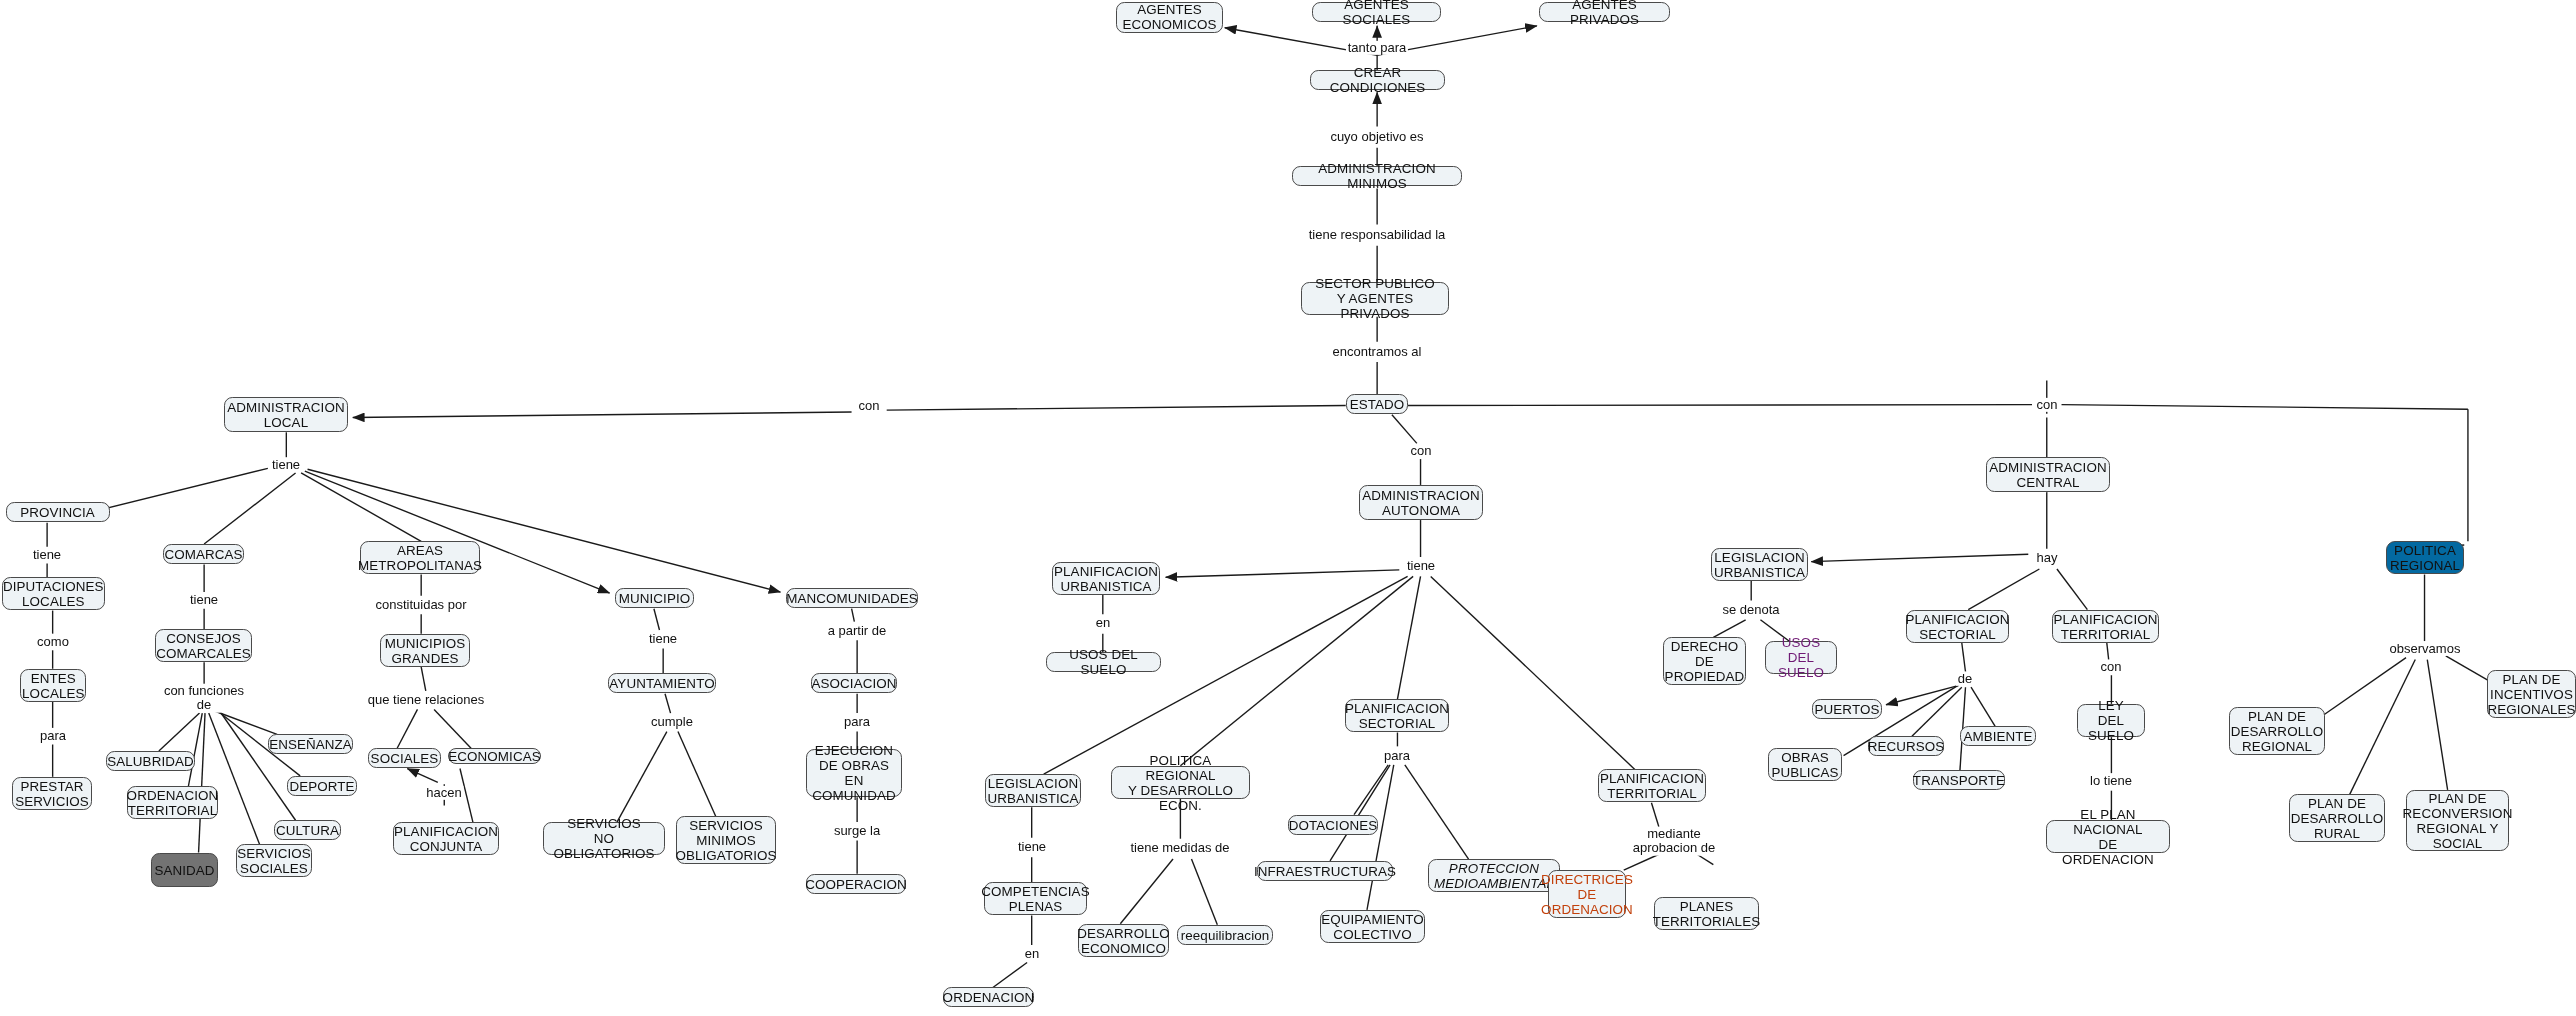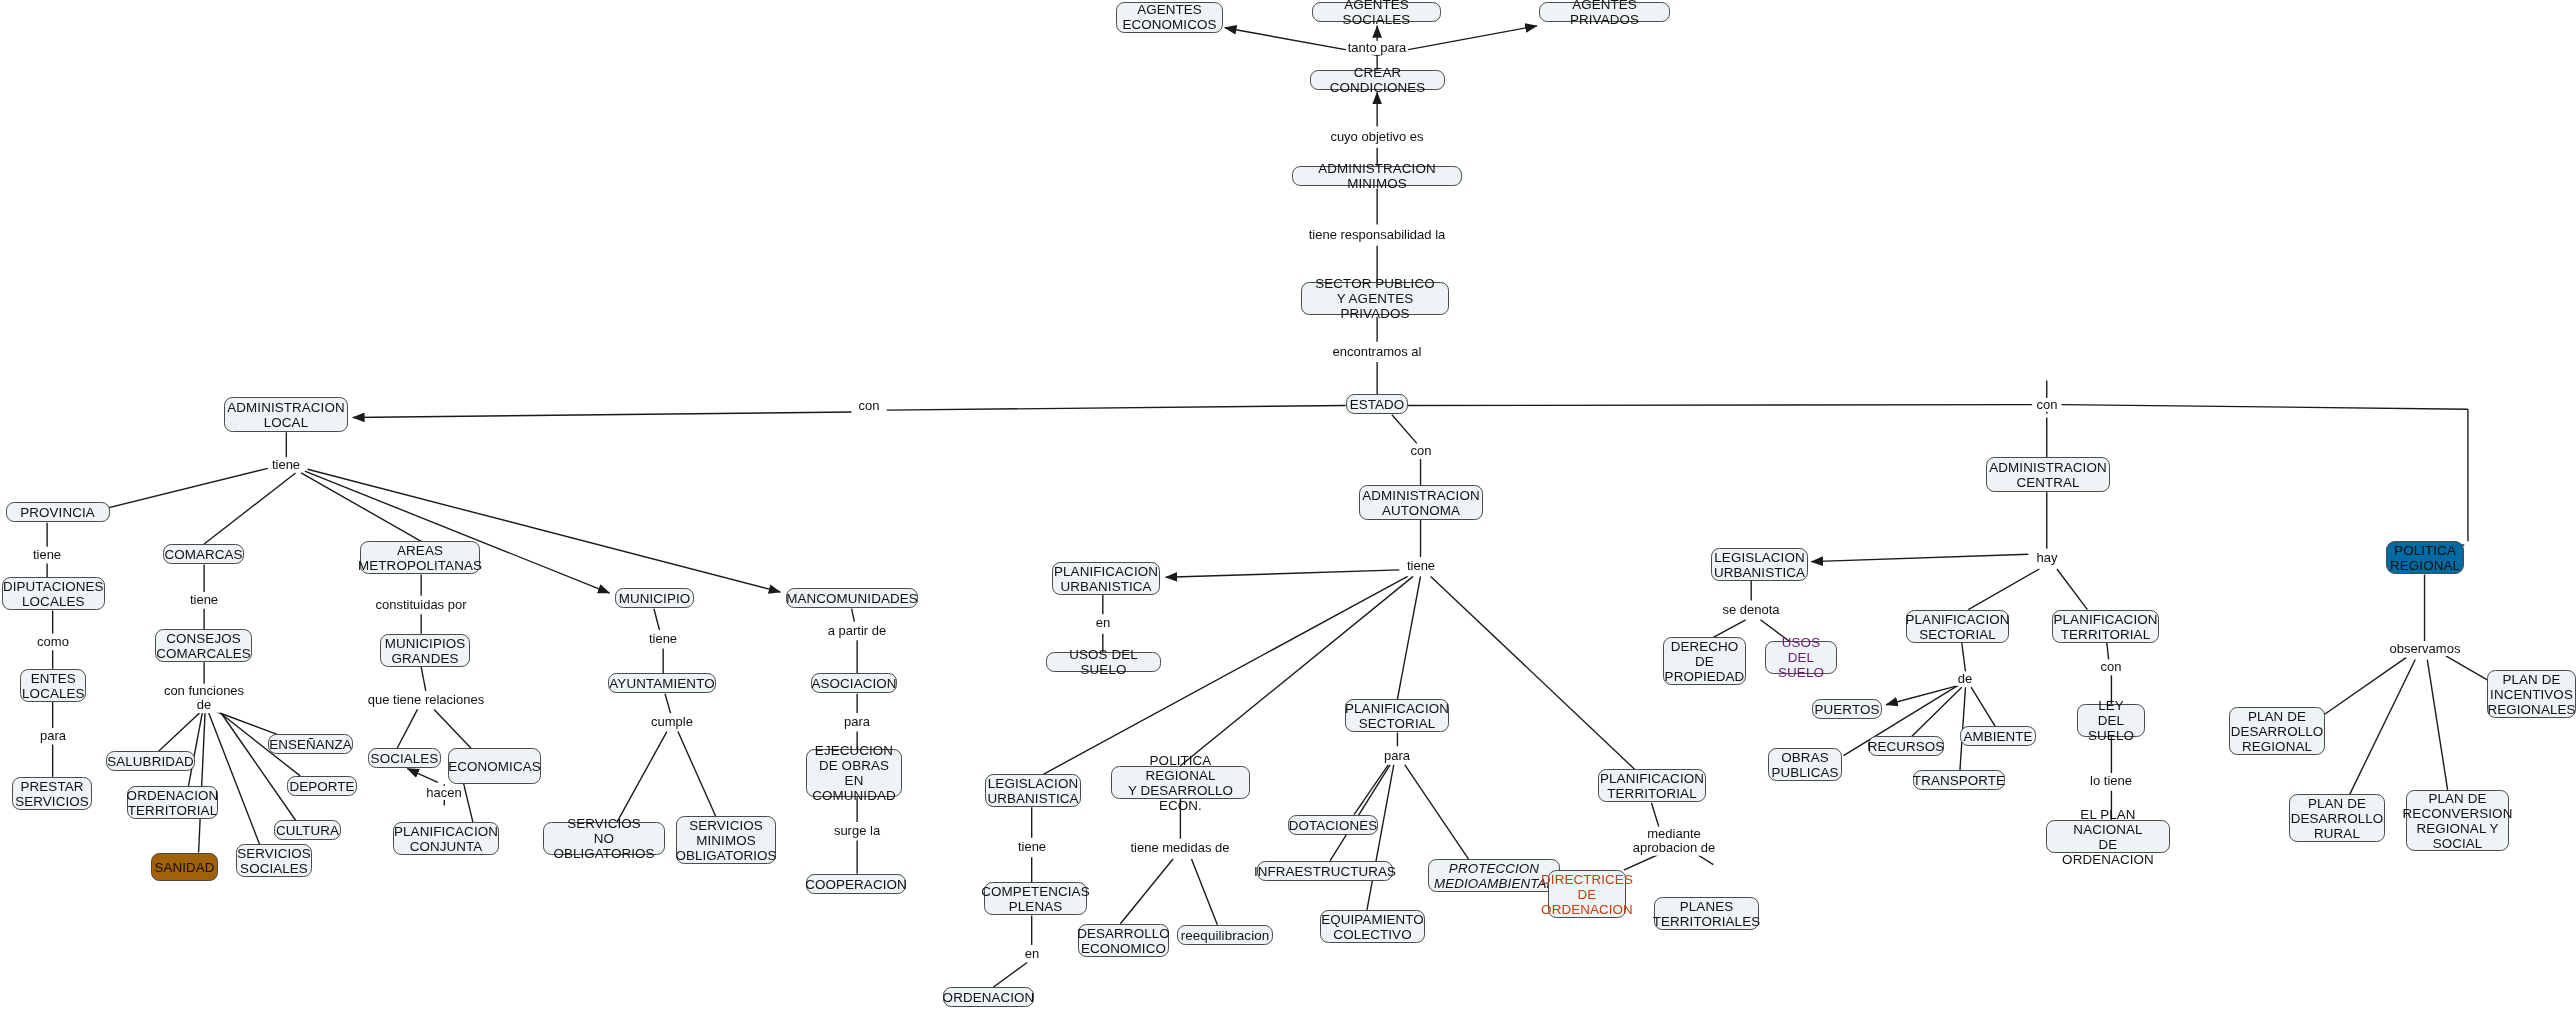--- a/index.html
+++ b/index.html
@@ -196,32 +196,32 @@
       <div class="node" style="left: 20.3px; top: 669px; width: 66px; height: 33px; background: rgb(238, 243, 246); border-color: rgb(74, 74, 74); color: rgb(17, 17, 17);">ENTES
 LOCALES</div>
       <div class="node" style="left: 12px; top: 777px; width: 80px; height: 33px; background: rgb(238, 243, 246); border-color: rgb(74, 74, 74); color: rgb(17, 17, 17);">PRESTAR
 SERVICIOS</div>
       <div class="node" style="left: 163px; top: 544px; width: 81px; height: 20.3px; background: rgb(238, 243, 246); border-color: rgb(74, 74, 74); color: rgb(17, 17, 17);">COMARCAS</div>
       <div class="node" style="left: 155px; top: 629px; width: 97px; height: 33px; background: rgb(238, 243, 246); border-color: rgb(74, 74, 74); color: rgb(17, 17, 17);">CONSEJOS
 COMARCALES</div>
       <div class="node" style="left: 106px; top: 751px; width: 89px; height: 20.3px; background: rgb(238, 243, 246); border-color: rgb(74, 74, 74); color: rgb(17, 17, 17);">SALUBRIDAD</div>
       <div class="node" style="left: 127px; top: 786px; width: 91px; height: 33px; background: rgb(238, 243, 246); border-color: rgb(74, 74, 74); color: rgb(17, 17, 17);">ORDENACION
 TERRITORIAL</div>
-      <div class="node" style="left: 151px; top: 853px; width: 67px; height: 28px; background: #a16207; border-color: rgb(74, 74, 74); color: rgb(17, 17, 17);">SANIDAD</div>
+      <div class="node" style="left: 151px; top: 853px; width: 67px; height: 34px; background: #737373; border-color: rgb(74, 74, 74); color: rgb(17, 17, 17);">SANIDAD</div>
       <div class="node" style="left: 236px; top: 844px; width: 76px; height: 33px; background: rgb(238, 243, 246); border-color: rgb(74, 74, 74); color: rgb(17, 17, 17);">SERVICIOS
 SOCIALES</div>
       <div class="node" style="left: 268px; top: 734px; width: 85px; height: 20.3px; background: rgb(238, 243, 246); border-color: rgb(74, 74, 74); color: rgb(17, 17, 17);">ENSEÑANZA</div>
       <div class="node" style="left: 287px; top: 776px; width: 70px; height: 20.3px; background: rgb(238, 243, 246); border-color: rgb(74, 74, 74); color: rgb(17, 17, 17);">DEPORTE</div>
       <div class="node" style="left: 274px; top: 820px; width: 67px; height: 20.3px; background: rgb(238, 243, 246); border-color: rgb(74, 74, 74); color: rgb(17, 17, 17);">CULTURA</div>
       <div class="node" style="left: 360px; top: 541px; width: 120px; height: 33px; background: rgb(238, 243, 246); border-color: rgb(74, 74, 74); color: rgb(17, 17, 17);">AREAS
 METROPOLITANAS</div>
       <div class="node" style="left: 380px; top: 634px; width: 90px; height: 33px; background: rgb(238, 243, 246); border-color: rgb(74, 74, 74); color: rgb(17, 17, 17);">MUNICIPIOS
 GRANDES</div>
       <div class="node" style="left: 368px; top: 748px; width: 73px; height: 20.3px; background: rgb(238, 243, 246); border-color: rgb(74, 74, 74); color: rgb(17, 17, 17);">SOCIALES</div>
-      <div class="node" style="left: 448px; top: 748px; width: 93px; height: 36px; background: rgb(238, 243, 246); border-color: rgb(74, 74, 74); color: rgb(17, 17, 17);">ECONOMICAS</div>
+      <div class="node" style="left: 448px; top: 748px; width: 93px; height: 16px; background: rgb(238, 243, 246); border-color: rgb(74, 74, 74); color: rgb(17, 17, 17);">ECONOMICAS</div>
       <div class="node" style="left: 393px; top: 822px; width: 106px; height: 33px; background: rgb(238, 243, 246); border-color: rgb(74, 74, 74); color: rgb(17, 17, 17);">PLANIFICACION
 CONJUNTA</div>
       <div class="node" style="left: 615px; top: 588px; width: 79px; height: 20.3px; background: rgb(238, 243, 246); border-color: rgb(74, 74, 74); color: rgb(17, 17, 17);">MUNICIPIO</div>
       <div class="node" style="left: 608px; top: 673px; width: 108px; height: 20.3px; background: rgb(238, 243, 246); border-color: rgb(74, 74, 74); color: rgb(17, 17, 17);">AYUNTAMIENTO</div>
       <div class="node" style="left: 543px; top: 822px; width: 122px; height: 33px; background: rgb(238, 243, 246); border-color: rgb(74, 74, 74); color: rgb(17, 17, 17);">SERVICIOS
 NO OBLIGATORIOS</div>
       <div class="node" style="left: 676px; top: 816px; width: 100px; height: 48px; background: rgb(238, 243, 246); border-color: rgb(74, 74, 74); color: rgb(17, 17, 17);">SERVICIOS
 MINIMOS
 OBLIGATORIOS</div>
       <div class="node" style="left: 786px; top: 588px; width: 132px; height: 20.3px; background: rgb(238, 243, 246); border-color: rgb(74, 74, 74); color: rgb(17, 17, 17);">MANCOMUNIDADES</div>

